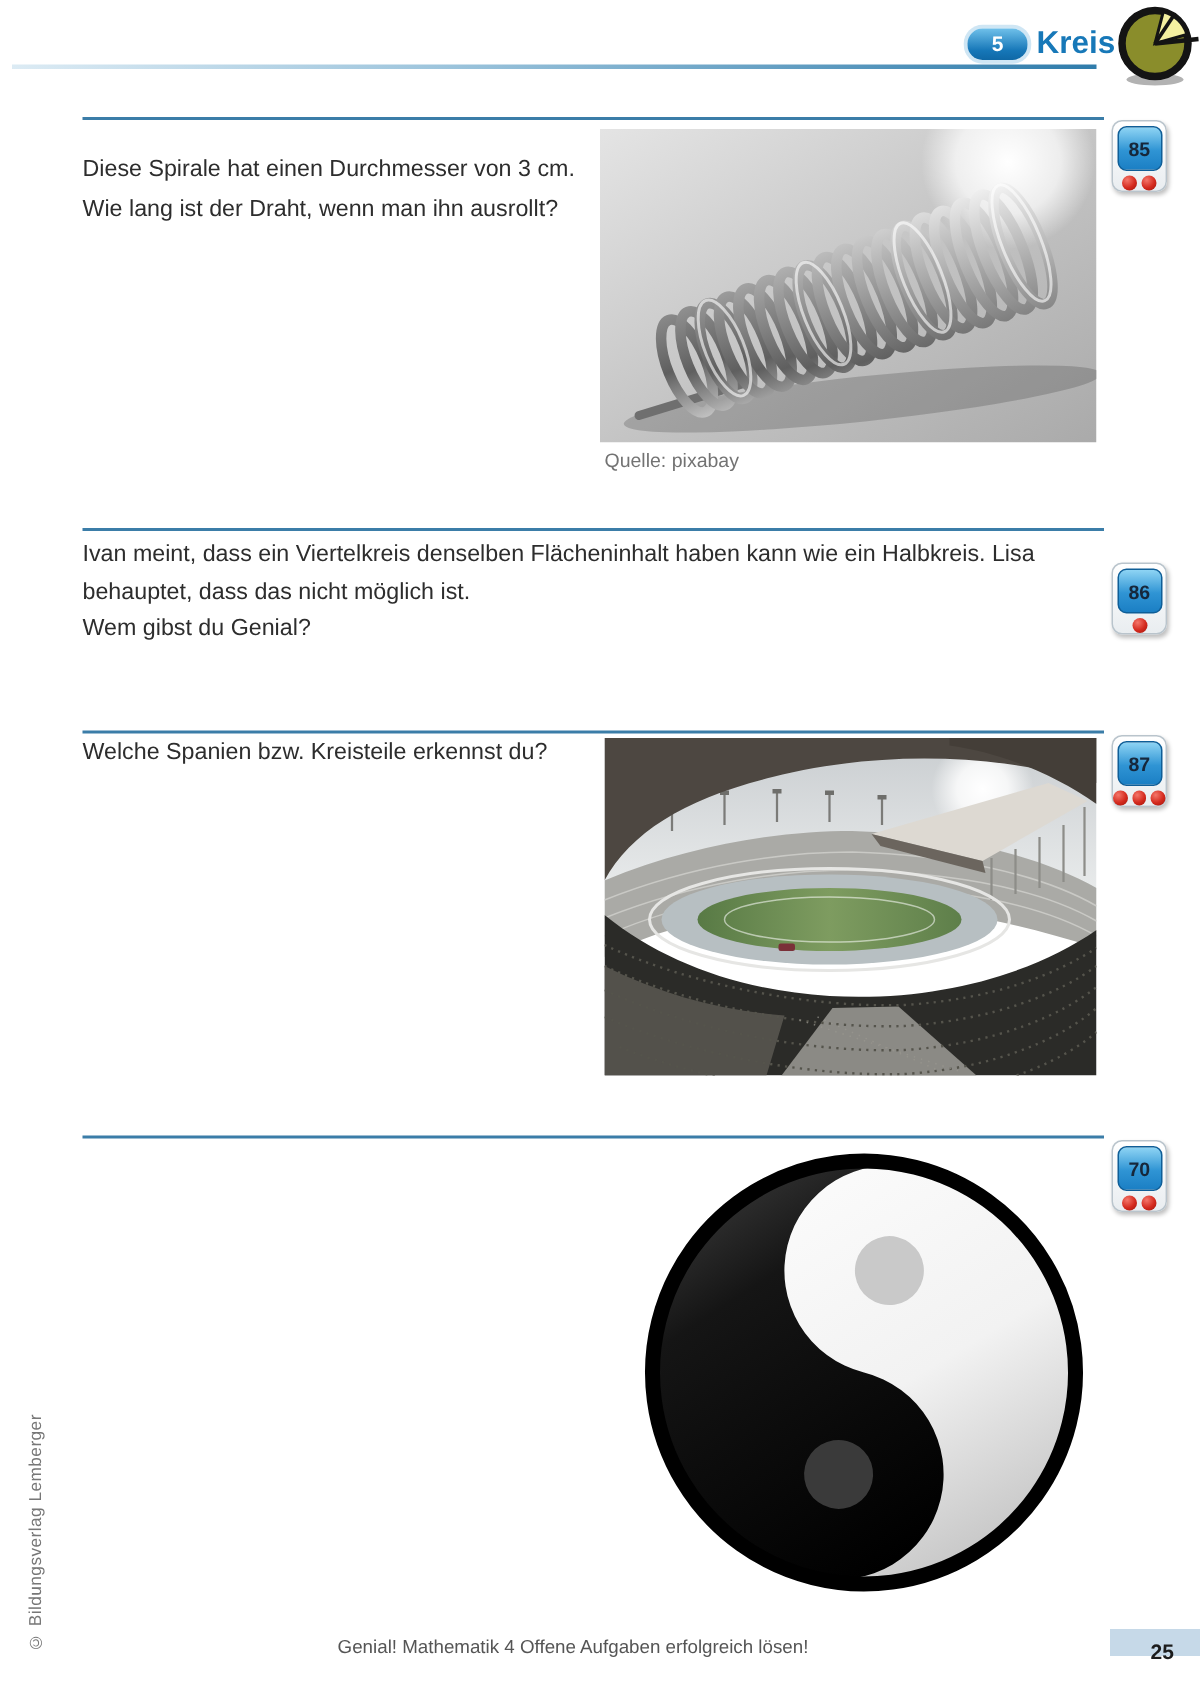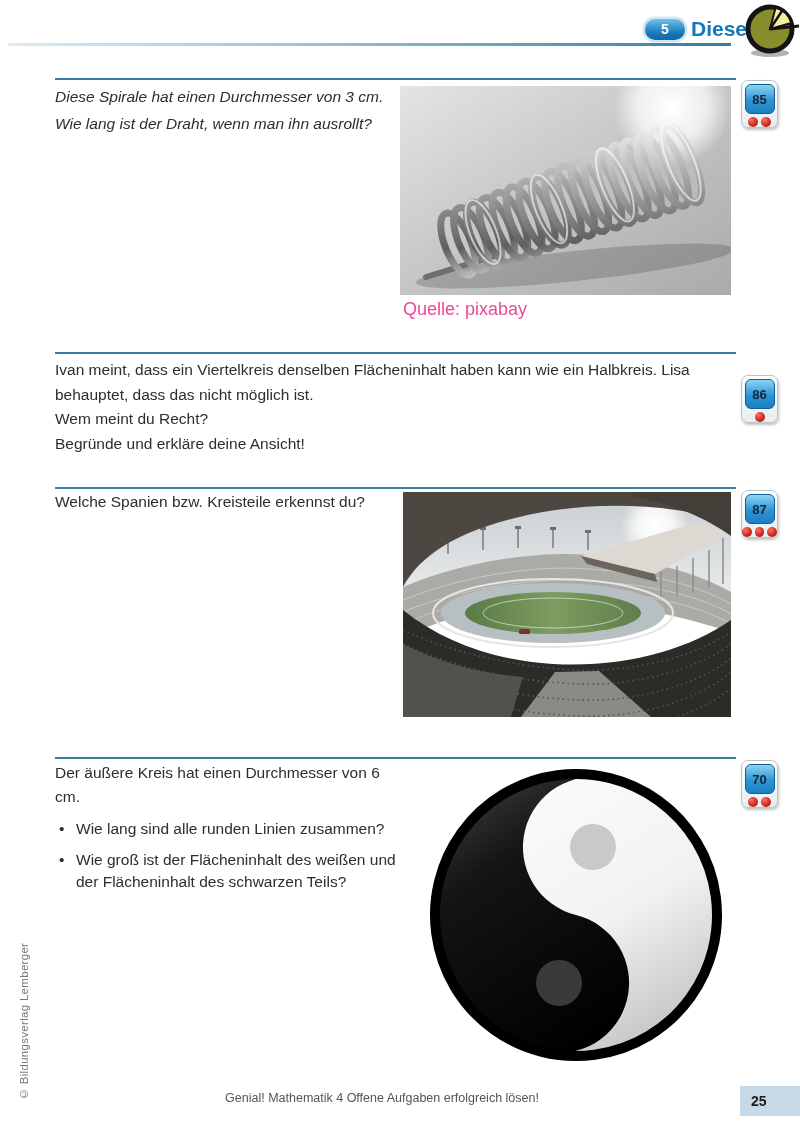--- a/index.html
+++ b/index.html
@@ -27,60 +27,60 @@
   .badge { position:absolute; left:741px; width:37px; height:48px; border-radius:7px;
     background:linear-gradient(#ffffff,#e9edf0); border:1px solid #b9c4cc;
     box-shadow:1px 2px 3px rgba(0,0,0,.25); }
   .badge-num { position:absolute; left:2.5px; top:2.5px; width:30px; height:30px; border-radius:6px;
     background:linear-gradient(#8ed4f4,#2f94d4 55%,#1b7fc4); border:1px solid #0f5e97;
     color:#16273b; font-weight:bold; font-size:13px; text-align:center; line-height:29px; }
   .badge-dots { position:absolute; left:0; right:0; top:36px; display:flex; justify-content:center; gap:3px; }
   .dot { width:10px; height:10px; border-radius:50%;
     background:radial-gradient(circle at 35% 30%,#f4766a,#d42a1e 55%,#9e140b); }
 
-  .caption { position:absolute; left:403px; top:299px; font-size:18px; color:#ec4899; }
+  .caption { position:absolute; left:403px; top:299px; font-size:13px; color:#737373; }
 
   .bullets { list-style:none; }
   .bullets li { position:relative; padding-left:21px; margin-top:9px; line-height:22px; }
   .bullets li::before { content:"•"; position:absolute; left:4px; top:0; color:#2d2d2d; }
 
   .photo { position:absolute; display:block; }
 
   
   .side-copy { position:absolute; left:18px; top:885px; height:215px;
     writing-mode:vertical-rl; transform:rotate(180deg); font-size:11.5px; color:#777;
     letter-spacing:.3px; }
   .footer-text { position:absolute; left:0; top:1091px; width:764px; text-align:center;
     font-size:12.5px; color:#555; }
-  .page-num { position:absolute; left:740px; top:1086px; width:60px; height:30px;
+  .page-num { position:absolute; left:740px; top:1086px; width:60px; height:18px;
     background:#c6d9e8; color:#1c1c1c; font-weight:bold; font-size:14px;
-    line-height:30px; padding-left:11px; }
+    line-height:30px; padding-left:27px; }
 </style>
 </head>
 <body>
 
 <div class="page">
 
   <div class="header-rule"></div>
   <div class="chapter-badge">
     <span>5</span>
   </div>
-  <div class="chapter-title">Diese</div>
+  <div class="chapter-title">Kreis</div>
   <span class="clock">
     <svg width="59" height="58" viewBox="0 0 59 58">
       <ellipse cx="29" cy="52" rx="19" ry="4" fill="rgba(0,0,0,0.30)"></ellipse>
       <circle cx="29" cy="28" r="22" fill="#8a8d2b" stroke="#141414" stroke-width="5"></circle>
       <path d="M29,28 L34.5,6.9 A22,22 0 0 1 50.3,22 Z" fill="#f4f0a0" stroke="#141414" stroke-width="2"></path>
       <line x1="29" y1="28" x2="58" y2="25" stroke="#141414" stroke-width="3"></line>
       <line x1="29" y1="28" x2="41" y2="10" stroke="#141414" stroke-width="2.5"></line>
     </svg>
   </span>
 
   <div class="task-rule" style="top:78px"></div>
-  <div class="t-text" style="top:84px; width:345px; line-height:26.5px;font-style:italic;">
+  <div class="t-text" style="top:100px; width:345px; line-height:26.5px;">
     <p>Diese Spirale hat einen Durchmesser von 3 cm.</p>
     <p>Wie lang ist der Draht, wenn man ihn ausrollt?</p>
   </div>
   <span class="photo" style="left:400px; top:86px;">
     <svg width="331" height="209" viewBox="0 0 331 209">
       <defs>
         <linearGradient id="bgSpring" x1="0" y1="0" x2="1" y2="1">
           <stop offset="0" stop-color="#e4e4e4"></stop>
             <stop offset="0.55" stop-color="#c2c2c2"></stop>
             <stop offset="1" stop-color="#aaaaaa"></stop>
@@ -134,22 +134,21 @@
     <div class="badge-num">85</div>
     <div class="badge-dots">
         <span class="dot"></span>
         <span class="dot"></span>
       </div>
   </div>
 
   <div class="task-rule" style="top:352px"></div>
   <div class="t-text" style="top:358px; width:682px; line-height:24.5px;">
     <p>Ivan meint, dass ein Viertelkreis denselben Flächeninhalt haben kann wie ein Halbkreis. Lisa behauptet, dass das nicht möglich ist.</p>
-    <p>Wem meint du Recht?</p>
-    <p>Begründe und erkläre deine Ansicht!</p>
+    <p>Wem gibst du Genial?</p>
   </div>
   <div class="badge" style="top:375px">
     <div class="badge-num">86</div>
     <div class="badge-dots">
         <span class="dot"></span>
       </div>
   </div>
 
   <div class="task-rule" style="top:487px"></div>
   <div class="t-text" style="top:491px; width:340px; line-height:22.5px;">
@@ -230,27 +229,20 @@
   <div class="badge" style="top:490px">
     <div class="badge-num">87</div>
     <div class="badge-dots">
         <span class="dot"></span>
         <span class="dot"></span>
         <span class="dot"></span>
       </div>
   </div>
 
   <div class="task-rule" style="top:757px"></div>
-  <div class="t-text" style="top:761px; width:345px; line-height:24px;">
-    <p>Der äußere Kreis hat einen Durchmesser von 6 cm.</p>
-    <ul class="bullets">
-      <li>Wie lang sind alle runden Linien zusammen?</li>
-      <li>Wie groß ist der Flächeninhalt des weißen und der Flächeninhalt des schwarzen Teils?</li>
-    </ul>
-  </div>
   <span class="photo" style="left:422px; top:761px;">
     <svg width="308" height="308" viewBox="-154 -154 308 308">
       <defs>
         <linearGradient id="yyWhite" x1="0" y1="0" x2="1" y2="1">
           <stop offset="0" stop-color="#ffffff"></stop>
             <stop offset="0.55" stop-color="#f2f2f2"></stop>
             <stop offset="1" stop-color="#b4b4b4"></stop>
         </linearGradient>
         <linearGradient id="yyBlack" x1="0" y1="0" x2="0.8" y2="1">
           <stop offset="0" stop-color="#474747"></stop>

